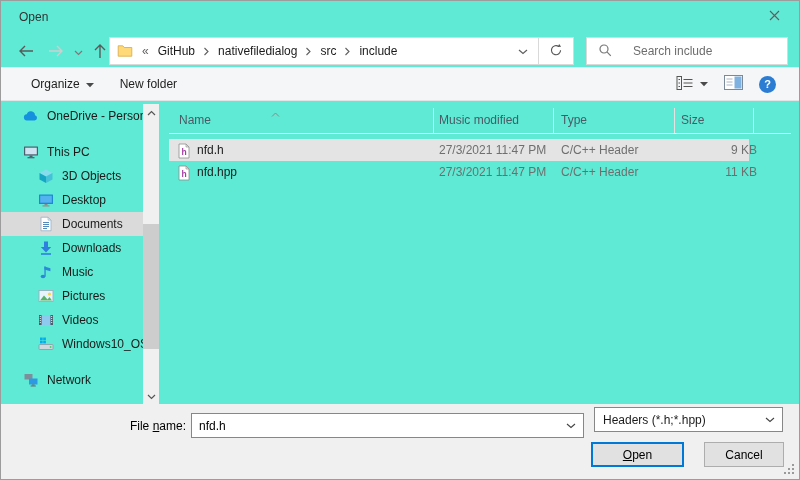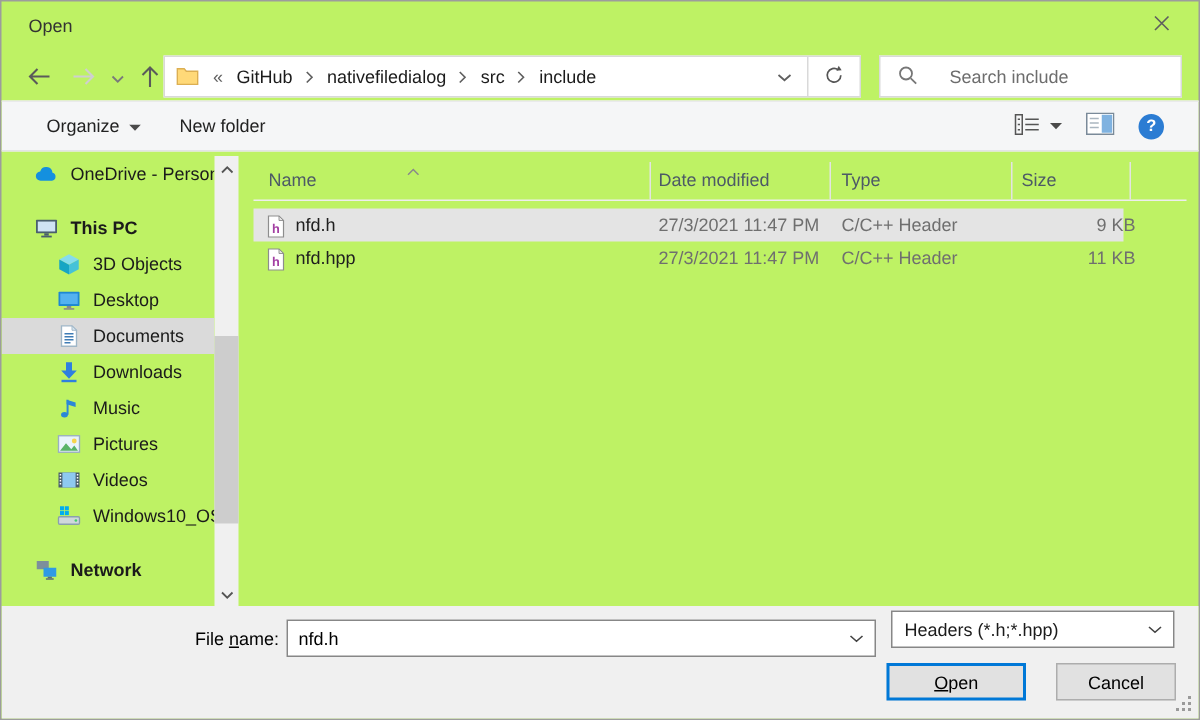--- a/index.html
+++ b/index.html
@@ -1,17 +1,17 @@
 <!DOCTYPE html>
 <html><head>
 <meta charset="utf-8">
 <style>
   html,body{margin:0;padding:0;background:#fff;}
   .dialog{position:relative;width:800px;height:480px;box-sizing:border-box;border:1px solid #9c9c9c;
-          background:#bef264;font-family:"Liberation Sans",sans-serif;font-size:12px;color:#1b1b1b;overflow:hidden;}
+          background:#5eead4;font-family:"Liberation Sans",sans-serif;font-size:12px;color:#1b1b1b;overflow:hidden;}
   .abs{position:absolute;}
   button{font-family:inherit;font-size:inherit;background:none;border:none;padding:0;margin:0;cursor:default;}
 
   
   .title{left:18px;top:9px;color:#333;}
   .close-btn{right:4px;top:3px;width:42px;height:26px;display:flex;align-items:center;justify-content:center;}
 
   
   .nav-btn{top:41px;width:26px;height:20px;display:flex;align-items:center;justify-content:center;}
   .addressbar{left:108px;top:36px;width:465px;height:28px;box-sizing:border-box;border:1px solid #d9d9d9;
@@ -37,21 +37,21 @@
   .tb-btn{display:flex;align-items:flex-start;gap:6px;color:#222;}
   .tb-newfolder{margin-left:26px;}
   .tb-right{margin-left:auto;display:flex;align-items:center;gap:16px;}
   .help-btn{width:17px;height:17px;border-radius:50%;background:#2b7cd3;color:#fff;font-weight:bold;
             display:flex;align-items:center;justify-content:center;font-size:11px;}
 
   
   .sidebar{left:0;top:103px;width:142px;height:300px;overflow:hidden;}
   .side-item{display:flex;align-items:center;height:24px;gap:8px;padding-left:22px;white-space:nowrap;}
   .side-item.lvl1{padding-left:37px;}
-  .side-item.gap{margin-top:12px;font-weight:bold;}
+  .side-item.gap{margin-top:12px;}
   .side-item.selected{background:#dadada;}
   .si-icon{width:16px;height:16px;flex:0 0 16px;}
   .si-icon svg{width:16px;height:16px;display:block;}
 
   
   .side-scroll{left:142px;top:103px;width:16px;height:300px;background:#f0f0f0;}
   .ss-btn{left:0;width:16px;height:16px;display:flex;align-items:center;justify-content:center;}
   .ss-up{top:0;} .ss-down{top:284px;}
   .ss-thumb{left:0;top:120px;width:16px;height:125px;background:#cdcdcd;}
 
@@ -371,21 +371,21 @@
     </button>
   </div>
 
   <div class="abs list-header">
     <span class="sort-chev">
       <svg width="9" height="5" viewBox="0 0 9 5">
           <path d="M1 4.5L4.5 1 8 4.5" fill="none" stroke="#8a8a8a" stroke-width="1"></path>
         </svg>
     </span>
     <span class="h-name">Name</span>
-    <span class="h-date">Date modified</span>
+    <span class="h-date">Music modified</span>
     <span class="h-type">Type</span>
     <span class="h-size">Size</span>
     <i class="hsep s1"></i>
     <i class="hsep s2"></i>
     <i class="hsep s3"></i>
     <i class="hsep s4"></i>
   </div>
 
   <div class="abs rows">
       <div class="row selected">

